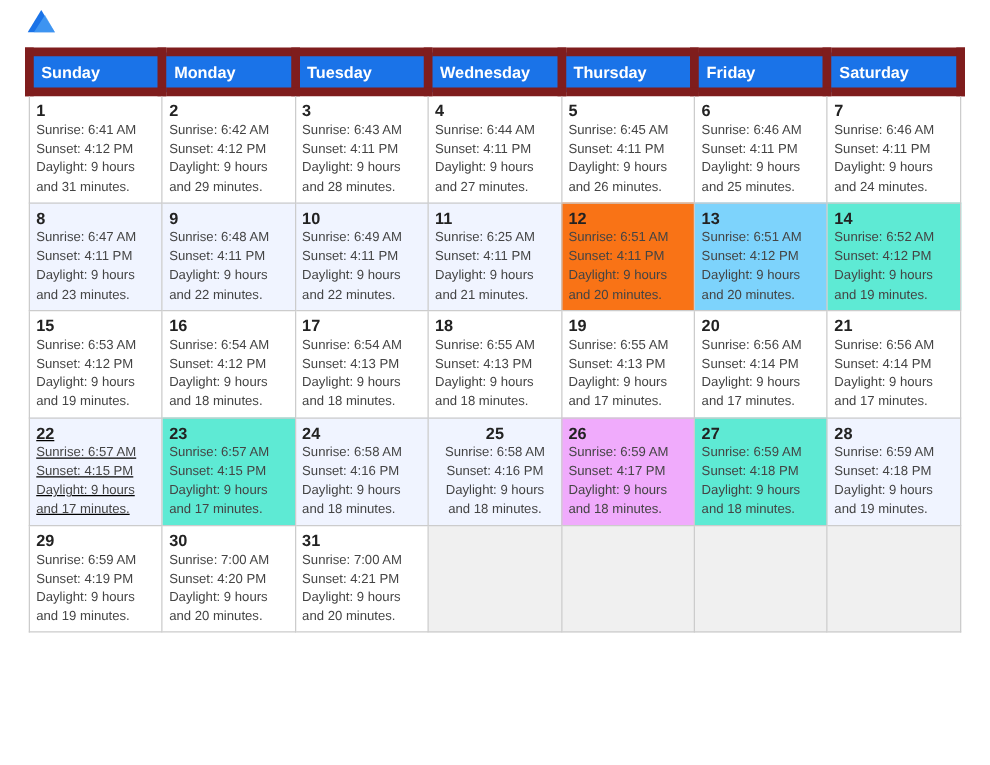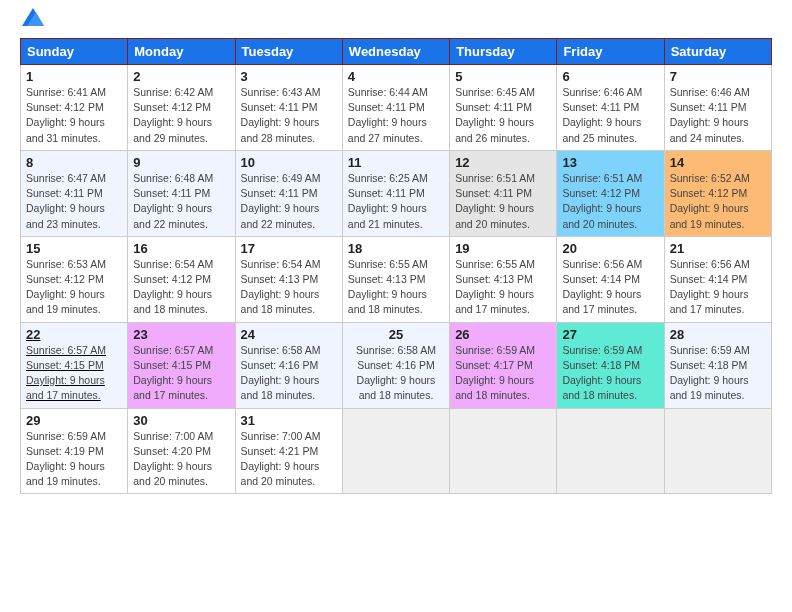--- a/index.html
+++ b/index.html
@@ -51,21 +51,21 @@
       border-collapse: collapse;
       font-size: 11px;
     }
     .calendar th {
       background: #1a73e8;
       color: #fff;
       padding: 5px 6px;
       text-align: left;
       font-weight: bold;
       font-size: 13px;
-      border: 1px solid #7f1d1d;
+      border: 7px solid #7f1d1d;
     }
     .calendar td {
       border: 1px solid #ccc;
       vertical-align: top;
       padding: 4px 5px;
       width: 107px;
       height: 80px;
       background: #fff;
     }
     .calendar tr:nth-child(even) td {
@@ -209,37 +209,37 @@
             </div>
           </td>
           <td style="background: rgb(240, 244, 255);">
             <span class="day-num">11</span>
             <div class="day-info">
               <div>Sunrise: 6:25 AM</div>
               <div>Sunset: 4:11 PM</div>
               <div>Daylight: 9 hours and 21 minutes.</div>
             </div>
           </td>
-          <td style="background: #e5e5e5;">
+          <td style="background: #f97316;">
             <span class="day-num">12</span>
             <div class="day-info">
               <div>Sunrise: 6:51 AM</div>
               <div>Sunset: 4:11 PM</div>
               <div>Daylight: 9 hours and 20 minutes.</div>
             </div>
           </td>
           <td style="background: #7dd3fc;">
             <span class="day-num">13</span>
             <div class="day-info">
               <div>Sunrise: 6:51 AM</div>
               <div>Sunset: 4:12 PM</div>
               <div>Daylight: 9 hours and 20 minutes.</div>
             </div>
           </td>
-          <td style="background: #fdba74;">
+          <td style="background: #5eead4;">
             <span class="day-num">14</span>
             <div class="day-info">
               <div>Sunrise: 6:52 AM</div>
               <div>Sunset: 4:12 PM</div>
               <div>Daylight: 9 hours and 19 minutes.</div>
             </div>
           </td>
         </tr>
         <tr>
           <td>
@@ -301,21 +301,21 @@
         </tr>
         <tr>
           <td style="background: rgb(240, 244, 255); text-decoration: underline;">
             <span class="day-num">22</span>
             <div class="day-info">
               <div>Sunrise: 6:57 AM</div>
               <div>Sunset: 4:15 PM</div>
               <div>Daylight: 9 hours and 17 minutes.</div>
             </div>
           </td>
-          <td style="background: #f0abfc;">
+          <td style="background: #5eead4;">
             <span class="day-num">23</span>
             <div class="day-info">
               <div>Sunrise: 6:57 AM</div>
               <div>Sunset: 4:15 PM</div>
               <div>Daylight: 9 hours and 17 minutes.</div>
             </div>
           </td>
           <td style="background: rgb(240, 244, 255);">
             <span class="day-num">24</span>
             <div class="day-info">

